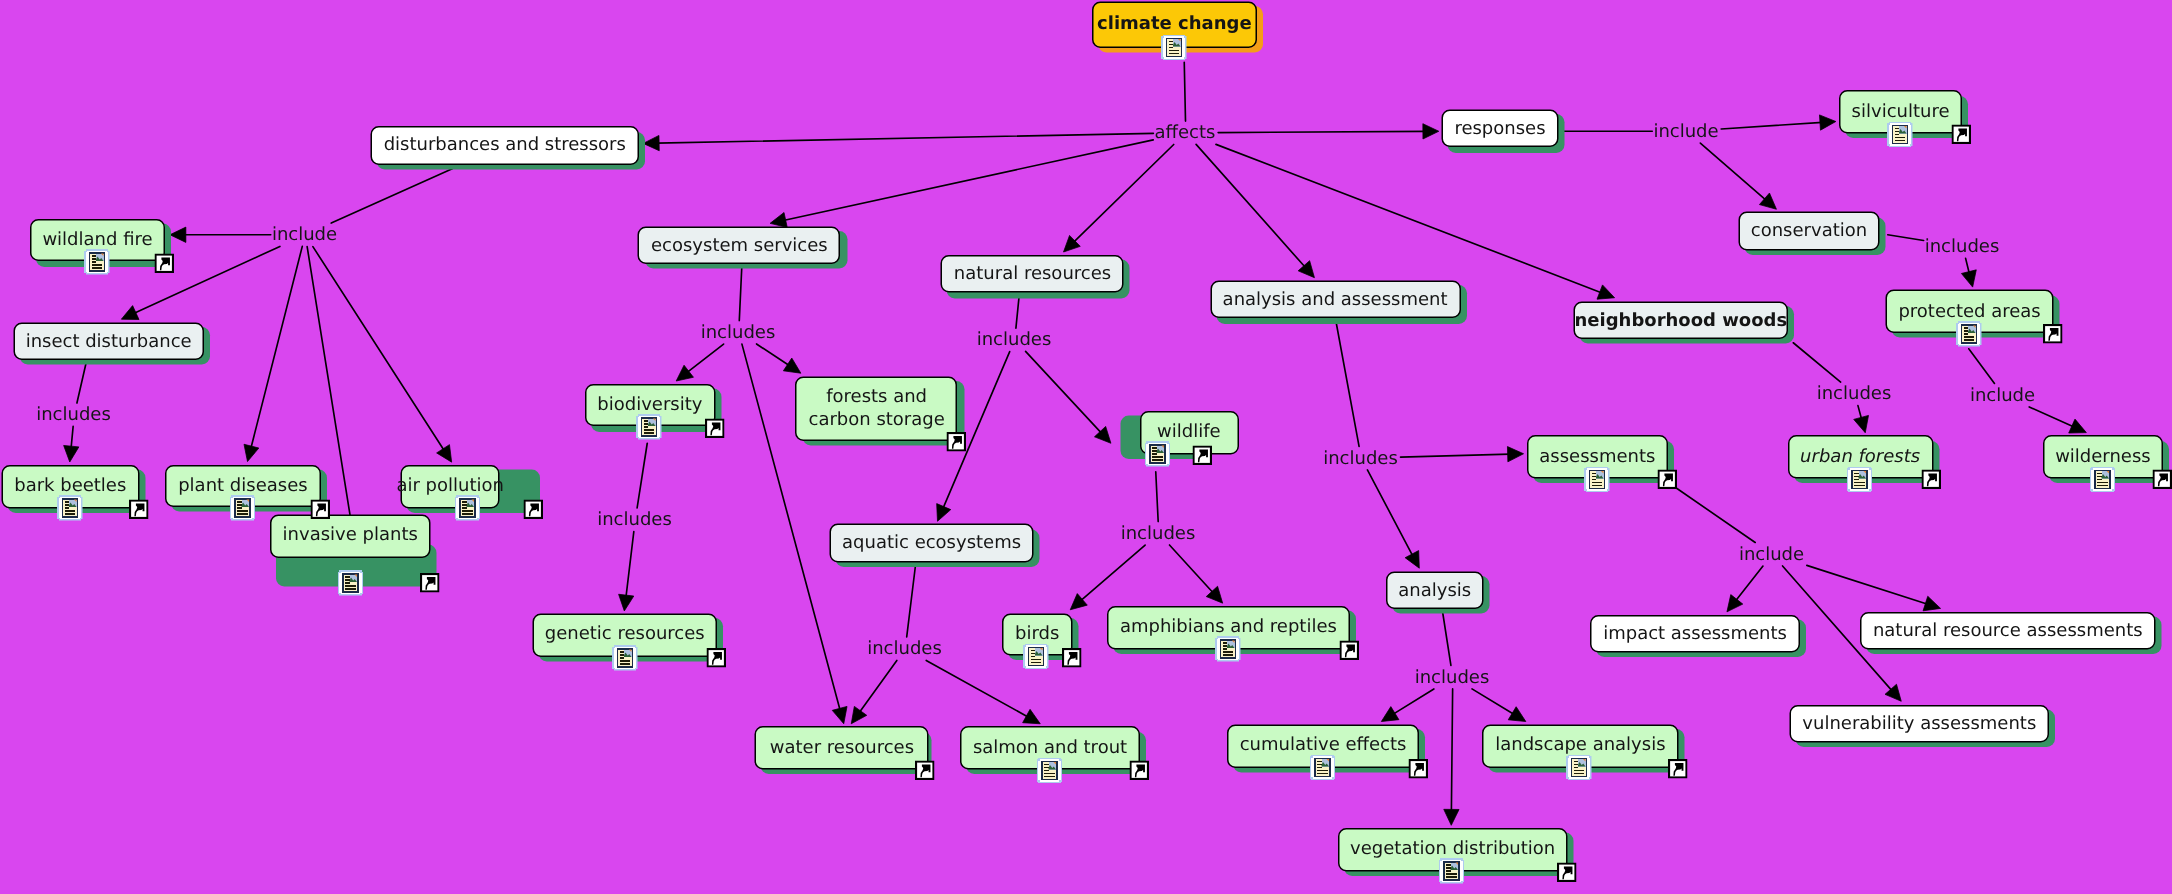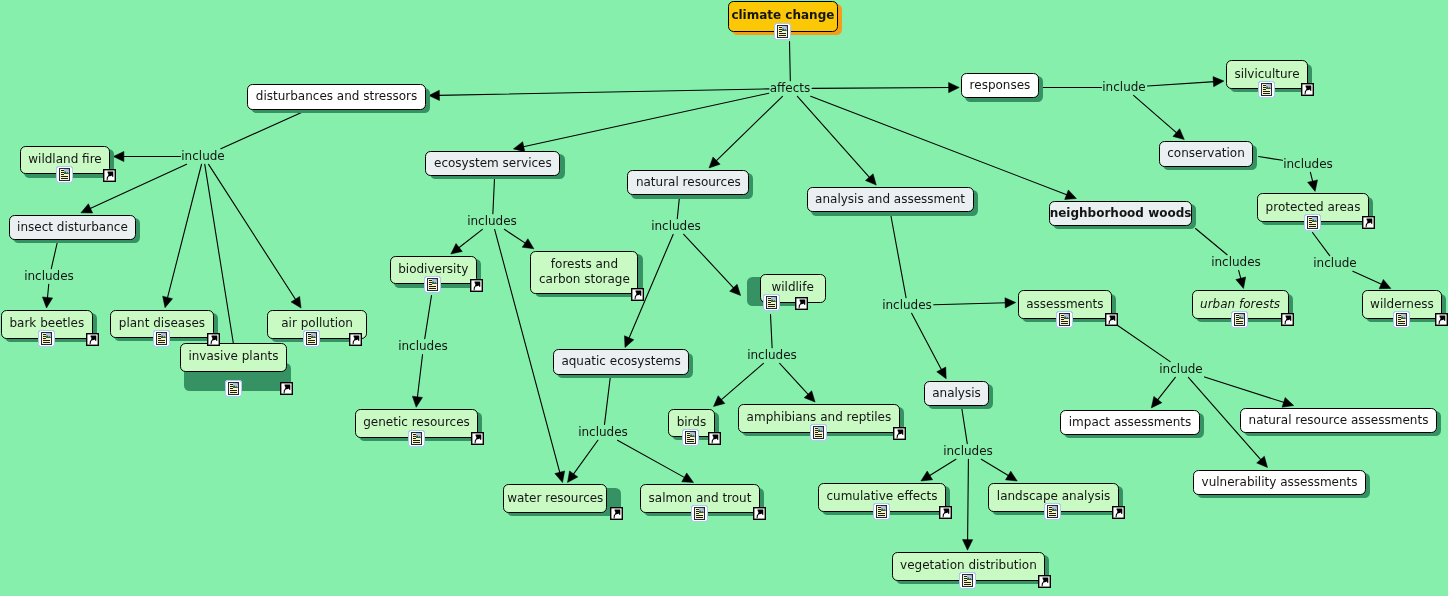--- a/index.html
+++ b/index.html
@@ -1,17 +1,17 @@
 <!DOCTYPE html>
 <html><head>
 <meta charset="utf-8">
 <title>concept map</title>
 <style>
   html,body{margin:0;padding:0;background:#ffffff;-webkit-font-smoothing:antialiased;}
-  #map{position:relative;width:1448px;height:596px;background:#86efac;overflow:hidden;
+  #map{position:relative;width:1448px;height:596px;background:#d946ef;overflow:hidden;
        font-family:"DejaVu Sans",sans-serif;}
   #edge-layer{position:absolute;left:0;top:0;width:1448px;height:596px;}
   #edge-layer path.ln{stroke:#000;stroke-width:1.1;fill:none;stroke-linecap:round;}
   #edge-layer path.ah{fill:#000;stroke:#000;stroke-width:0.5;stroke-linejoin:round;}
   .node{position:absolute;box-sizing:border-box;border:1.2px solid #000;border-radius:5.5px;
         display:flex;align-items:center;justify-content:center;font-size:12px;color:#151515;
         line-height:15px;text-align:center;white-space:pre;z-index:5;}
   .node.hasicon{padding-bottom:1px;}
   .node.green{background:#c9fac4;}
   .node.gray{background:#eaf0f1;}
@@ -471,21 +471,21 @@
           <rect x="5" y="6" width="3" height="1" fill="#1c1c08"></rect>
           <rect x="5" y="8" width="3" height="1" fill="#1c1c08"></rect>
           <rect x="5" y="10" width="7" height="1" fill="#1c1c08"></rect>
           <rect x="5" y="12" width="7" height="1" fill="#1c1c08"></rect>
         </svg></span>
       <span class="ico" style="left: 207px; top: 333px;"><svg viewBox="0 0 13 13" width="13" height="13">
           <rect x="0.7" y="0.7" width="11.6" height="11.6" fill="#ffffff" stroke="#000000" stroke-width="1.4"></rect>
           <path d="M4.6 2.6 L10.3 2.6 L10.3 7.8 L9.05 7.8 L9.05 6.35 L8.2 6.95 L6.4 7.2 L5.4 7.75 L4.85 8.9 L4.55 11.15 L3.6 11.15 L3.8 8.4 L5.15 6.4 L5.5 5.05 L4.6 3.95 Z" fill="#000000"></path>
         </svg></span>
       <div class="shadow" style="left: 271.2px; top: 313.2px; width: 88.9px; height: 28.5px; background: rgb(55, 146, 99);"></div>
-      <div class="node green hasicon" style="left: 267.1px; top: 310px; width: 100px; height: 28.5px;"><span>air pollution</span></div>
+      <div class="node green hasicon" style="left: 267.1px; top: 310px; width: 66px; height: 28.5px;"><span>air pollution</span></div>
       <span class="ico" style="left: 303px; top: 330px;"><svg viewBox="0 0 17 17" width="17" height="17" shape-rendering="crispEdges">
           <rect x="0" y="1" width="17" height="15" fill="#aecbef"></rect>
           <rect x="1" y="0" width="15" height="17" fill="#aecbef"></rect>
           <rect x="1" y="2" width="15" height="13" fill="#ffffff"></rect>
           <rect x="2" y="1" width="13" height="15" fill="#ffffff"></rect>
           <rect x="3" y="2" width="11" height="13" fill="#1b2b48"></rect>
           <rect x="4" y="3" width="9" height="11" fill="#f9f2c8"></rect>
           <rect x="8" y="3" width="5" height="5" fill="#aec0de"></rect>
           <path d="M8 7 L9 5 L10.5 7 L11.5 6 L13 8 L8 8 Z" fill="#2c6137" shape-rendering="geometricPrecision"></path>
           <path d="M11.3 3 L13 3 L13 4.7 Z" fill="#e1853a" shape-rendering="geometricPrecision"></path>
@@ -591,21 +591,21 @@
           <rect x="0.7" y="0.7" width="11.6" height="11.6" fill="#ffffff" stroke="#000000" stroke-width="1.4"></rect>
           <path d="M4.6 2.6 L10.3 2.6 L10.3 7.8 L9.05 7.8 L9.05 6.35 L8.2 6.95 L6.4 7.2 L5.4 7.75 L4.85 8.9 L4.55 11.15 L3.6 11.15 L3.8 8.4 L5.15 6.4 L5.5 5.05 L4.6 3.95 Z" fill="#000000"></path>
         </svg></span>
       <div class="shadow" style="left: 1064.3px; top: 412.9px; width: 139.7px; height: 25.4px; background: rgb(55, 146, 99);"></div>
       <div class="node white" style="left: 1060.2px; top: 409.7px; width: 139.7px; height: 25.4px;"><span>impact assessments</span></div>
       <div class="shadow" style="left: 1244.1px; top: 410.7px; width: 197px; height: 25.4px; background: rgb(55, 146, 99);"></div>
       <div class="node white" style="left: 1240px; top: 407.5px; width: 197px; height: 25.4px;"><span>natural resource assessments</span></div>
       <div class="shadow" style="left: 1197.1px; top: 472.7px; width: 173.1px; height: 25.4px; background: rgb(55, 146, 99);"></div>
       <div class="node white" style="left: 1193px; top: 469.5px; width: 173.1px; height: 25.4px;"><span>vulnerability assessments</span></div>
       <div class="shadow" style="left: 507.4px; top: 487.6px; width: 113.4px; height: 28.5px; background: rgb(55, 146, 99);"></div>
-      <div class="node green hasicon" style="left: 503.3px; top: 484.4px; width: 104px; height: 28.5px; justify-content: center;"><span>water resources</span></div>
+      <div class="node green hasicon" style="left: 503.3px; top: 484.4px; width: 116px; height: 28.5px; justify-content: center;"><span>water resources</span></div>
       <span class="ico" style="left: 610px; top: 507px;"><svg viewBox="0 0 13 13" width="13" height="13">
           <rect x="0.7" y="0.7" width="11.6" height="11.6" fill="#ffffff" stroke="#000000" stroke-width="1.4"></rect>
           <path d="M4.6 2.6 L10.3 2.6 L10.3 7.8 L9.05 7.8 L9.05 6.35 L8.2 6.95 L6.4 7.2 L5.4 7.75 L4.85 8.9 L4.55 11.15 L3.6 11.15 L3.8 8.4 L5.15 6.4 L5.5 5.05 L4.6 3.95 Z" fill="#000000"></path>
         </svg></span>
       <div class="shadow" style="left: 644.1px; top: 487.6px; width: 120px; height: 28.5px; background: rgb(55, 146, 99);"></div>
       <div class="node green hasicon" style="left: 640px; top: 484.4px; width: 120px; height: 28.5px;"><span>salmon and trout</span></div>
       <span class="ico" style="left: 691px; top: 505px;"><svg viewBox="0 0 17 17" width="17" height="17" shape-rendering="crispEdges">
           <rect x="0" y="1" width="17" height="15" fill="#aecbef"></rect>
           <rect x="1" y="0" width="15" height="17" fill="#aecbef"></rect>
           <rect x="1" y="2" width="15" height="13" fill="#ffffff"></rect>

